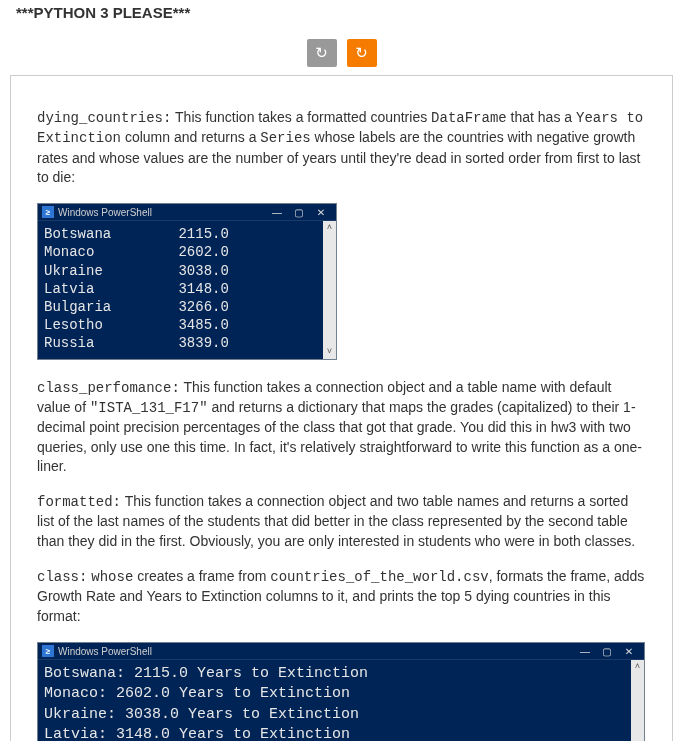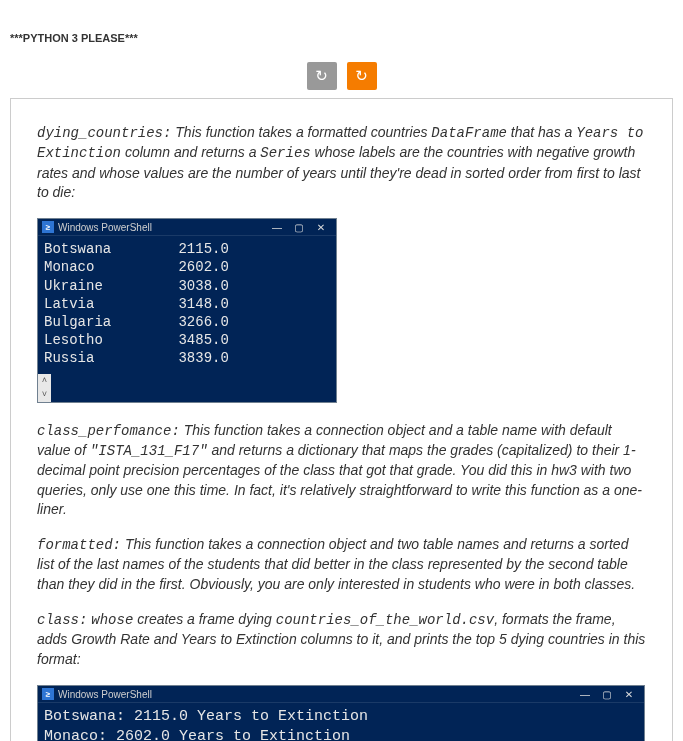--- a/index.html
+++ b/index.html
@@ -6,24 +6,23 @@
   body {
     margin: 0;
     padding: 0;
     font-family: Arial, Helvetica, sans-serif;
     background: #fff;
     font-size: 14px;
     color: #333;
     width: 683px;
   }
   .header-strip {
-    padding: 4px 10px 0 10px;
+    padding: 4px 10px 0 16px;
     font-weight: bold;
-    font-size: 11px;
-    margin-top: 28px;
+    font-size: 15px;
   }
   .toolbar {
     display: flex;
     justify-content: center;
     gap: 10px;
     padding: 18px 0 8px 0;
   }
   .tb-btn {
     width: 30px;
     height: 28px;
@@ -38,23 +37,22 @@
   .tb-gray { background: #999; }
   .tb-orange { background: #f57c00; }
   .doc-border {
     border: 1px solid #ccc;
     border-top-width: 1px;
     margin: 0 10px 10px 10px;
     padding: 24px 26px 10px 26px;
   }
   .para {
     line-height: 1.38;
-    margin: 0 0 16px 0;
+    margin: 8px 0 16px 0;
     font-size: 14px;
-    font-style: italic;
   }
   .code {
     font-family: "Courier New", monospace;
     font-size: 14px;
   }
   
   .ps-win {
     background: #012456;
     color: #e6e6e6;
     font-family: Consolas, "Courier New", monospace;
@@ -82,21 +80,21 @@
     display: inline-flex;
     align-items: center;
     justify-content: center;
     color: #fff;
     font-size: 8px;
     font-weight: bold;
   }
   .ps-title { flex: 1; }
   .ps-winbtns { display:flex; gap:0; }
   .ps-wb { width: 22px; text-align:center; font-size:10px; color:#ddd; cursor:pointer; }
-  .ps-body-wrap { display:flex;flex-direction:column; }
+  .ps-body-wrap { display:flex; }
   .ps-body {
     flex: 1;
     padding: 4px 6px 6px 6px;
     white-space: pre;
   }
   .ps-small .ps-body { font-size: 14px; line-height: 1.3; }
   .ps-large .ps-body { font-size: 15px; line-height: 1.35; }
   .ps-scroll {
     width: 13px;
     background: #e8e8e8;
@@ -163,21 +161,21 @@
 
   <p class="para">
     <span class="code">class_perfomance:</span><span> This function takes a connection object and a table name with default value of </span><span class="code">"ISTA_131_F17"</span><span> and returns a dictionary that maps the grades (capitalized) to their 1-decimal point precision percentages of the class that got that grade.  You did this in hw3 with two queries, only use one this time.  In fact, it's relatively straightforward to write this function as a one-liner.</span>
   </p>
 
   <p class="para">
     <span class="code">formatted:</span><span> This function takes a connection object and two table names and returns a sorted list of the last names of the students that did better in the class represented by the second table than they did in the first.  Obviously, you are only interested in students who were in both classes.</span>
   </p>
 
   <p class="para">
-    <span class="code">class:</span><span> </span><span class="code">whose</span><span> creates a frame dying </span><span class="code">countries_of_the_world.csv</span><span>, formats the frame, adds Growth Rate and Years to Extinction columns to it, and prints the top 5 dying countries in this format:</span>
+    <span class="code">class:</span><span> </span><span class="code">whose</span><span> creates a frame from </span><span class="code">countries_of_the_world.csv</span><span>, formats the frame, adds Growth Rate and Years to Extinction columns to it, and prints the top 5 dying countries in this format:</span>
   </p>
 
   <div class="ps-win ps-large">
     <div class="ps-titlebar">
       <span class="ps-icon">≥</span>
       <span class="ps-title">Windows PowerShell</span>
       <div class="ps-winbtns">
         <span class="ps-wb">—</span>
         <span class="ps-wb">▢</span>
         <span class="ps-wb">✕</span>

